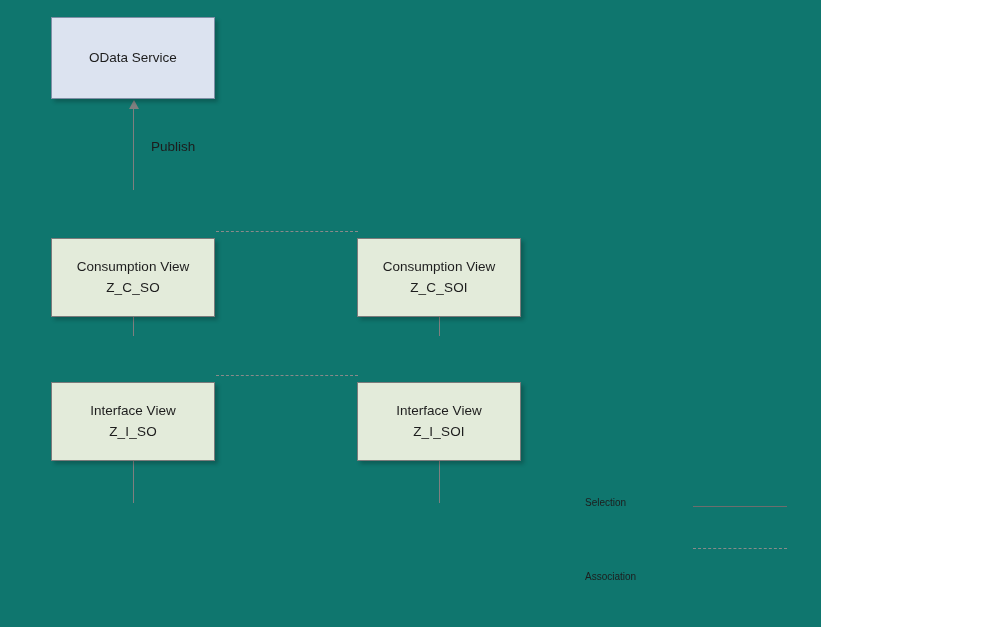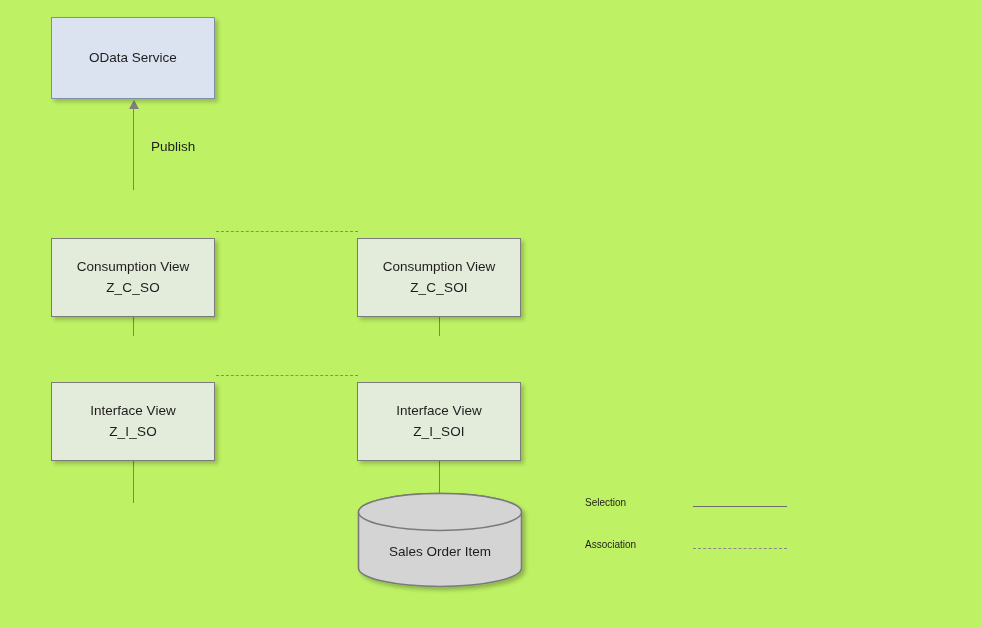--- a/index.html
+++ b/index.html
@@ -5,23 +5,23 @@
   html, body {
     margin: 0;
     padding: 0;
     background: #ffffff;
   }
   body {
     font-family: "Liberation Sans", sans-serif;
   }
   #canvas {
     position: relative;
-    width: 982px;
+    width: 821px;
     height: 627px;
-    background: #bef264;
+    background: #0f766e;
     overflow: hidden;
   }
 
   
   .node {
     position: absolute;
     box-sizing: border-box;
     border: 1.6px solid #7f7f7f;
     display: flex;
     flex-direction: column;
@@ -146,38 +146,24 @@
     <span class="l1">Interface View</span>
     <span class="l2">Z_I_SO</span>
   </div>
 
   <div class="node node-view" style="left:357px; top:334px; width:164px; height:79px;">
     <span class="l1">Interface View</span>
     <span class="l2">Z_I_SOI</span>
   </div>
 
 
-  <div class="cyl" style="left:357px; top:492px; width:166px; height:96px;">
-    <svg width="166" height="96" viewBox="0 0 166 96">
-      <defs>
-        <filter id="sh2" x="-20%" y="-20%" width="150%" height="150%">
-          <feDropShadow dx="3" dy="3" stdDeviation="2.2" flood-color="#000000" flood-opacity="0.26"></feDropShadow>
-        </filter>
-      </defs>
-      <g filter="url(#sh2)">
-        <path d="M1.5,20 a81.5,18.5 0 0 1 163,0 L164.5,76 a81.5,18.5 0 0 1 -163,0 Z" fill="#d4d4d4" stroke="#7a7a7a" stroke-width="1.6"></path>
-        <ellipse cx="83" cy="20" rx="81.5" ry="18.5" fill="#d4d4d4" stroke="#7a7a7a" stroke-width="1.6"></ellipse>
-      </g>
-    </svg>
-    <div class="cyl-label" style="top:52px;">Sales Order Item</div>
-  </div>
 
   <div class="edge-label" style="left:151px; top:139px;">Publish</div>
 
   <div>
     <div class="legend-label" style="left:585px; top:497px;">Selection</div>
     <div class="legend-solid" style="left:693px; top:506px; width:94px;"></div>
 
-    <div class="legend-label" style="left:585px; top:539px;">Association</div>
+    <div class="legend-label" style="left:585px; top:571px;">Association</div>
     <div class="legend-dashed" style="left:693px; top:548px; width:94px;"></div>
   </div>
 
 </div>
 
 </body></html>

